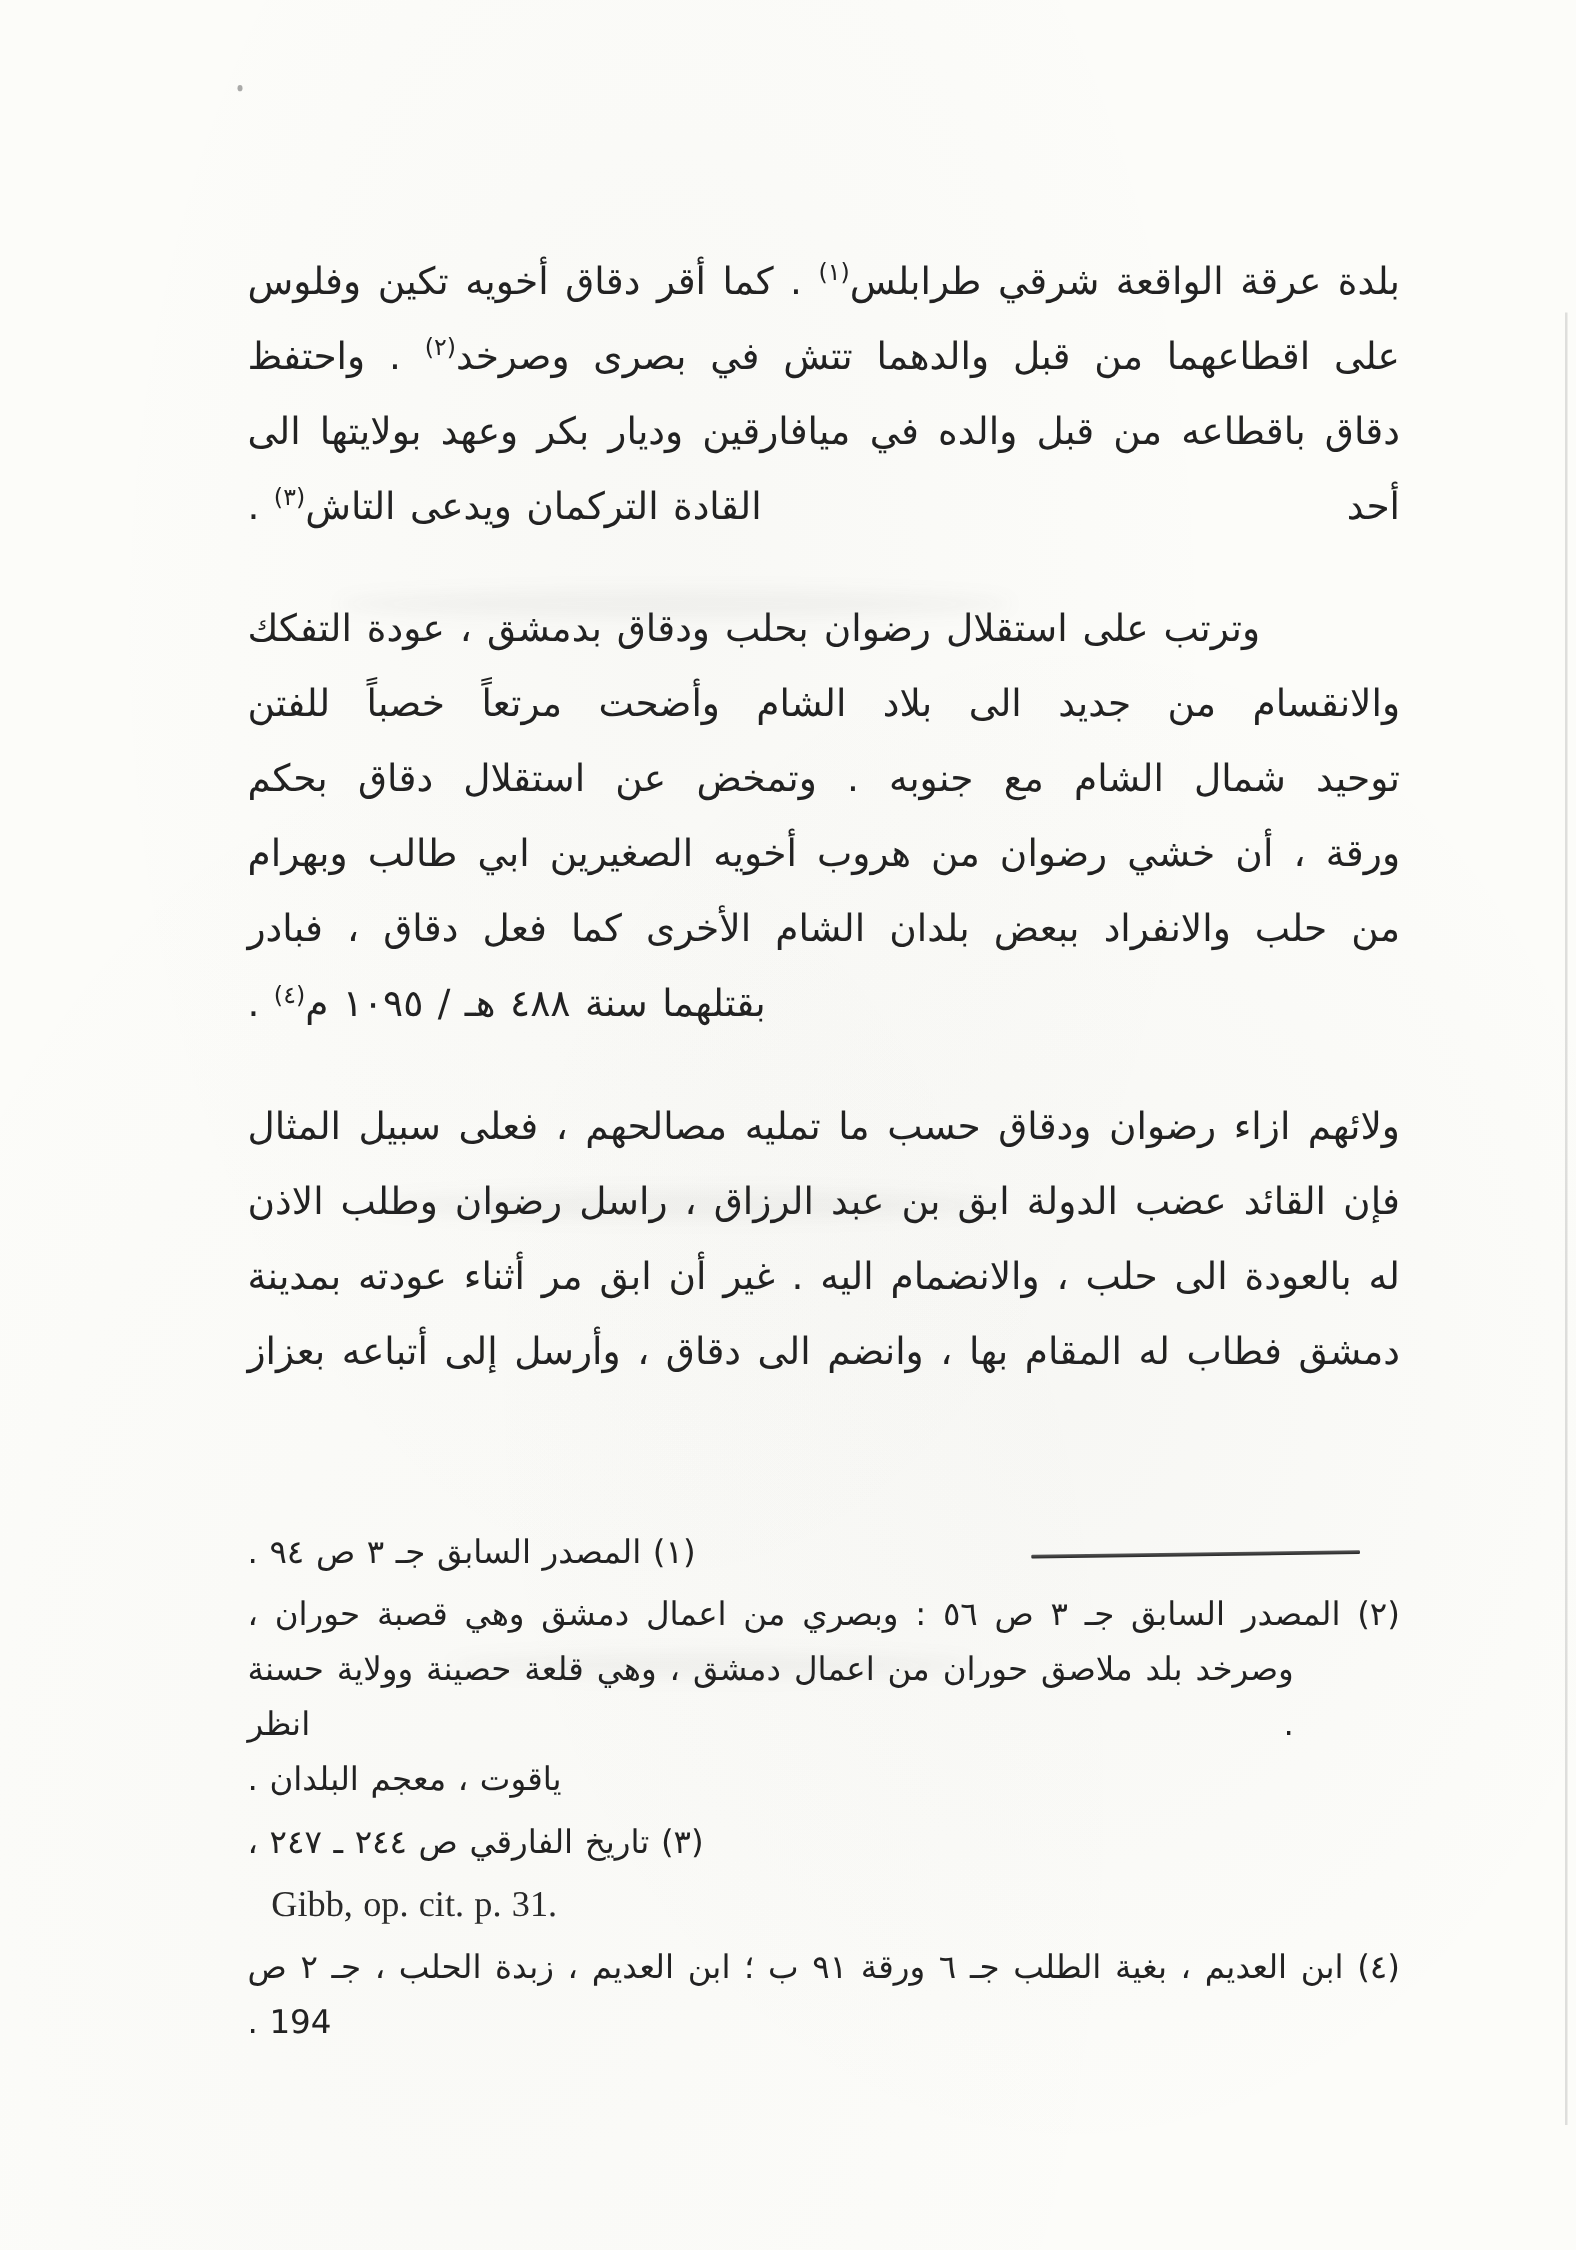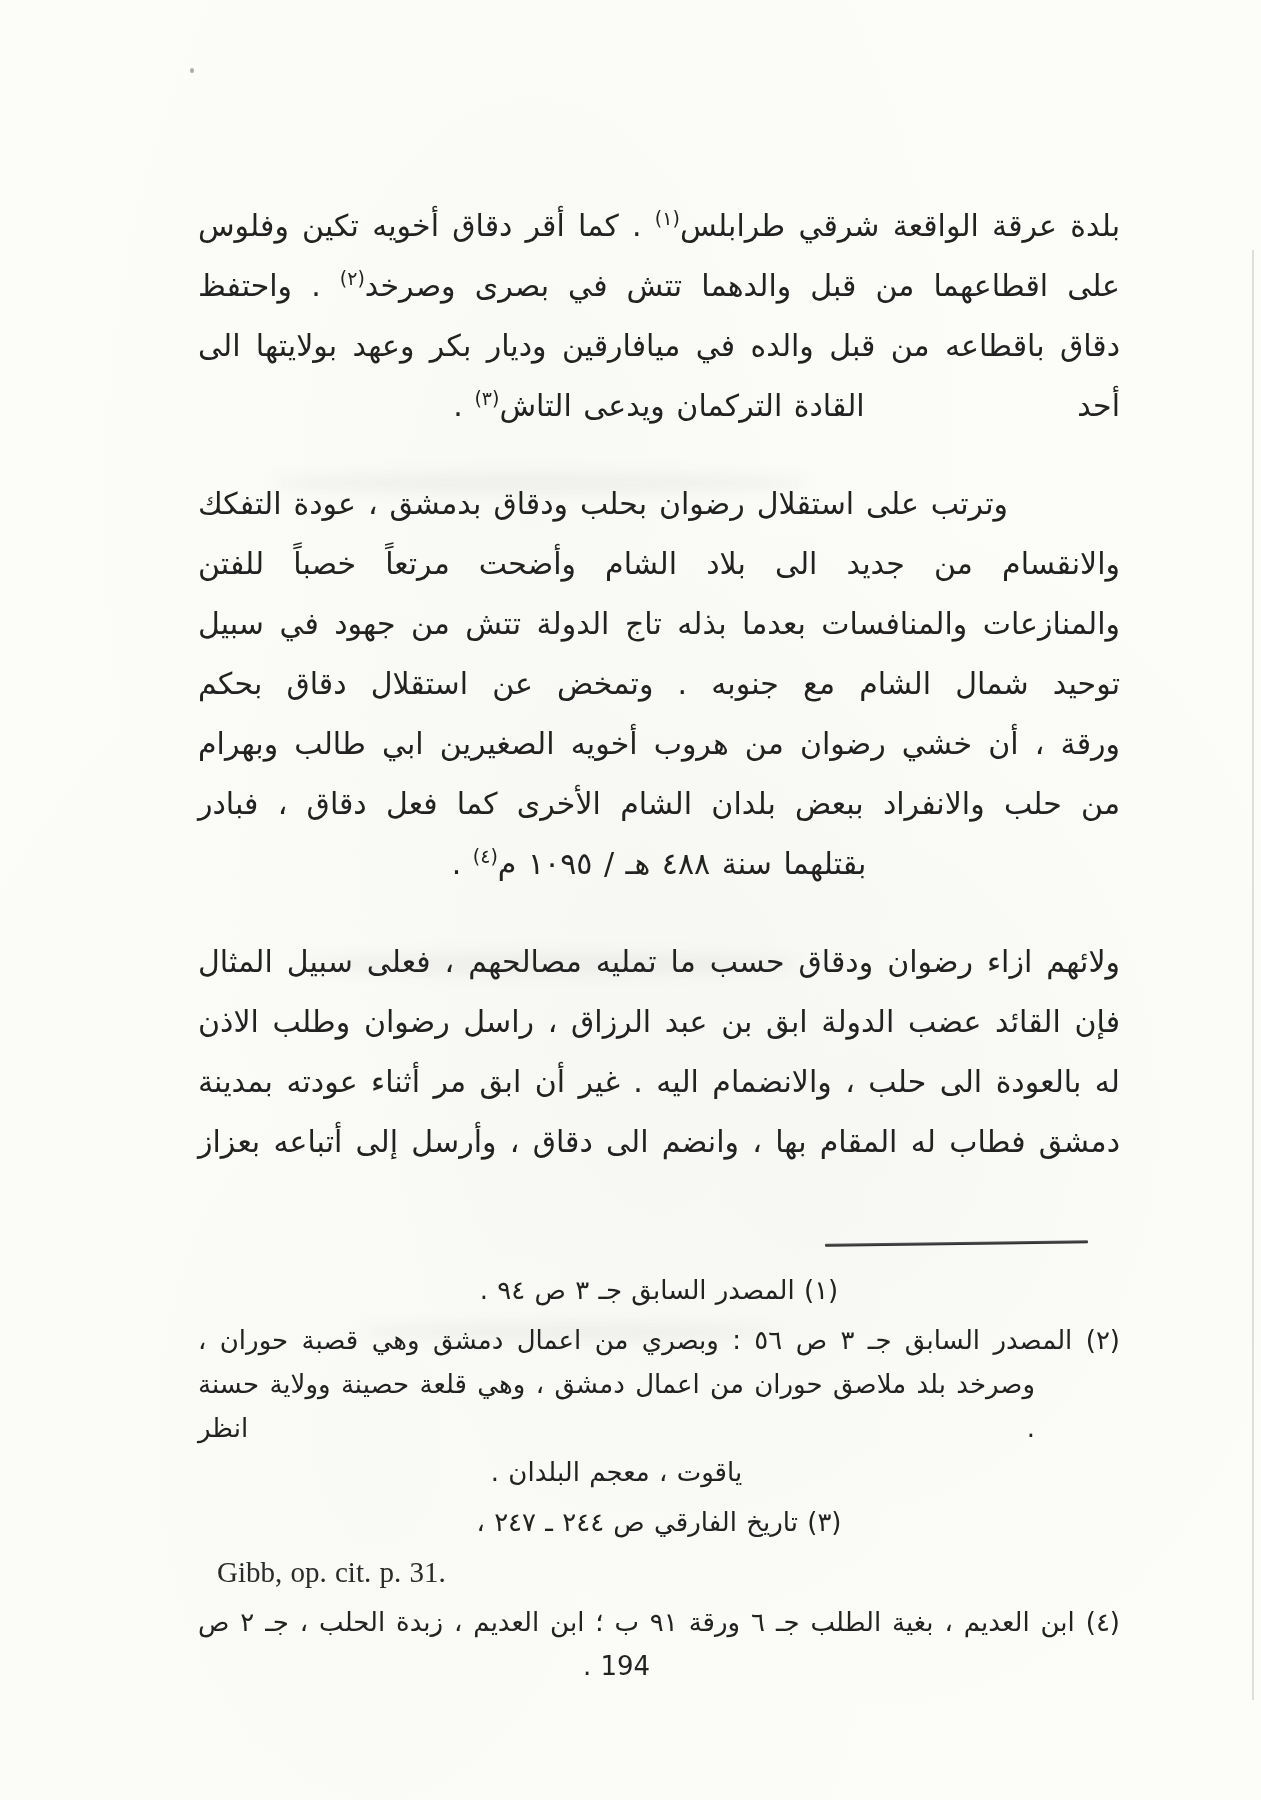--- a/index.html
+++ b/index.html
@@ -23,21 +23,21 @@
     left: 198px;
     top: 196px;
     width: 922px;
     direction: rtl;
     font-size: 30px;
     word-spacing: 2px;
   }
   .para + .para { margin-top: 38px; }
   .bline { line-height: 60px; height: 60px; }
   .jline { text-align: justify; text-align-last: justify; }
-  .endline { text-align: center; }
+  .endline { text-align: left; }
   .firstline { padding-right: 112px; }
   .fnref {
     font-size: 19px;
     position: relative;
     top: -11px;
     white-space: nowrap;
   }
   
   .separator {
     position: absolute;
@@ -46,21 +46,21 @@
     width: 263px;
     height: 3px;
     background: linear-gradient(#5a5a5a, #262626);
     transform: rotate(-0.8deg);
     border-radius: 1px;
   }
   
   .footnotes {
     position: absolute;
     left: 198px;
-    top: 1268px;
+    top: 1220px;
     width: 922px;
     direction: rtl;
     font-size: 26px;
     word-spacing: 1px;
   }
   .fnitem { margin-top: 6px; }
   .fnitem:first-child { margin-top: 0; }
   .fline { line-height: 44px; }
   .fline.cont { padding-right: 85px; }
   .latin {
@@ -125,21 +125,20 @@
   <div class="content" id="body-text">
       <div class="para">
         <div class="bline jline">بلدة عرقة الواقعة شرقي طرابلس<span class="fnref">(١)</span> . كما أقر دقاق أخويه تكين وفلوس</div>
         <div class="bline jline">على اقطاعهما من قبل والدهما تتش في بصرى وصرخد<span class="fnref">(٢)</span> . واحتفظ</div>
         <div class="bline jline">دقاق باقطاعه من قبل والده في ميافارقين وديار بكر وعهد بولايتها الى أحد</div>
         <div class="bline endline">القادة التركمان ويدعى التاش<span class="fnref">(٣)</span> .</div>
       </div>
       <div class="para">
         <div class="bline jline firstline">وترتب على استقلال رضوان بحلب ودقاق بدمشق ، عودة التفكك</div>
         <div class="bline jline">والانقسام من جديد الى بلاد الشام وأضحت مرتعاً خصباً للفتن</div>
-        <div class="bline jline">والمنازعات والمنافسات بعدما بذله تاج الدولة تتش من جهود في سبيل</div>
         <div class="bline jline">توحيد شمال الشام مع جنوبه . وتمخض عن استقلال دقاق بحكم</div>
         <div class="bline jline">ورقة ، أن خشي رضوان من هروب أخويه الصغيرين ابي طالب وبهرام</div>
         <div class="bline jline">من حلب والانفراد ببعض بلدان الشام الأخرى كما فعل دقاق ، فبادر</div>
         <div class="bline endline">بقتلهما سنة ٤٨٨ هـ / ١٠٩٥ م<span class="fnref">(٤)</span> .</div>
       </div>
       <div class="para">
         <div class="bline jline">ولائهم ازاء رضوان ودقاق حسب ما تمليه مصالحهم ، فعلى سبيل المثال</div>
         <div class="bline jline">فإن القائد عضب الدولة ابق بن عبد الرزاق ، راسل رضوان وطلب الاذن</div>
         <div class="bline jline">له بالعودة الى حلب ، والانضمام اليه . غير أن ابق مر أثناء عودته بمدينة</div>
         <div class="bline jline">دمشق فطاب له المقام بها ، وانضم الى دقاق ، وأرسل إلى أتباعه بعزاز</div>

